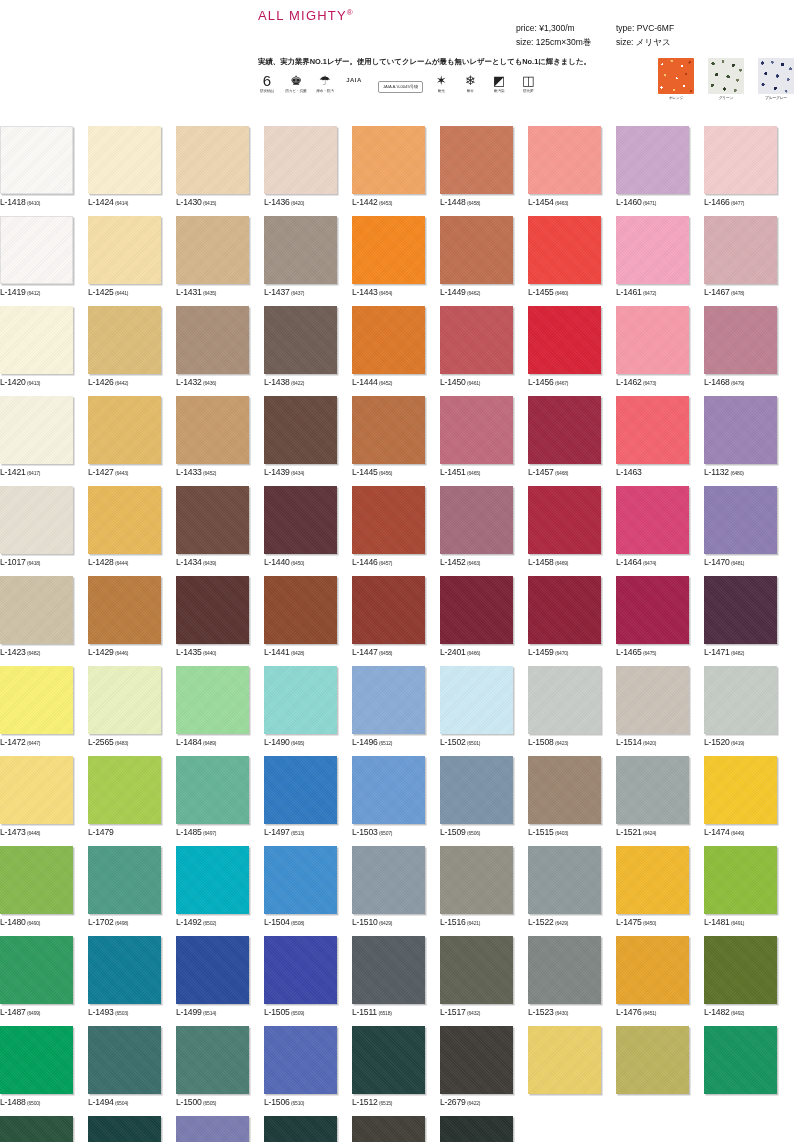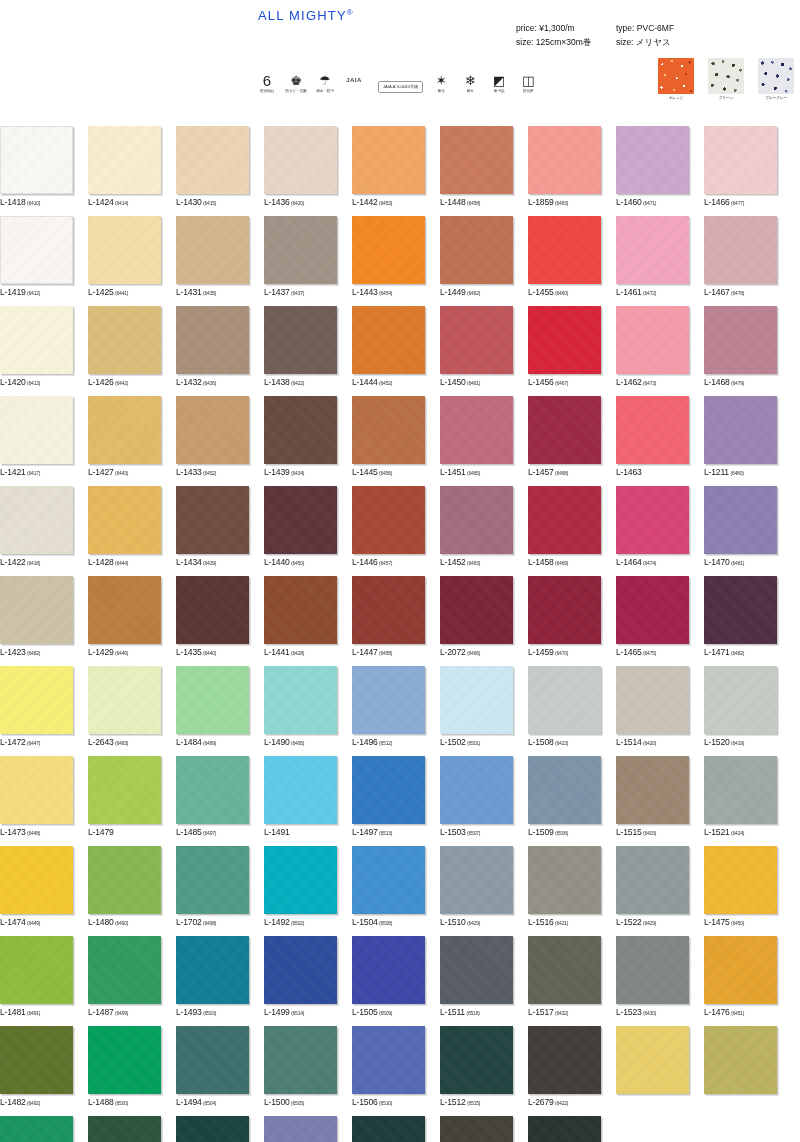--- a/index.html
+++ b/index.html
@@ -7,21 +7,21 @@
     width:800px;height:1142px;background:#ffffff;overflow:hidden;
     font-family:"Liberation Sans","DejaVu Sans",sans-serif;
     -webkit-font-smoothing:antialiased;
   }
   .page{position:relative;width:800px;height:1142px;}
 
   
   .header{position:relative;height:118px;width:800px;}
   .brand-block{position:absolute;left:258px;top:6px;width:250px;}
   .brand-en{
-    font-size:13px;letter-spacing:1.2px;color:#1d4ed8;font-weight:400;
+    font-size:13px;letter-spacing:1.2px;color:#be185d;font-weight:400;
     line-height:14px;white-space:nowrap;
   }
   .brand-en .reg{font-size:8px;vertical-align:super;}
   .brand-jp{
     font-size:27px;line-height:32px;color:#111;font-weight:700;
     letter-spacing:-1px;white-space:nowrap;margin-top:1px;
   }
   .brand-jp .reg2{font-size:11px;vertical-align:super;color:#333;}
   .tagline{
     position:absolute;left:258px;top:57px;width:440px;
@@ -128,20 +128,21 @@
 <body>
 
 <div class="page">
 
   <div class="header">
 
     <div class="brand-block">
       <div class="brand-en"><span>ALL MIGHTY</span><span class="reg">®</span></div>
     </div>
 
+    <div class="tagline">実績、実力業界NO.1レザー。使用していてクレームが最も無いレザーとしてもNo.1に輝きました。</div>
 
     <div class="spec">
       <div class="row">
         <span class="c1"><span>price:</span> <span>¥1,300/m</span></span><span class="c2"><span>type:</span> <span>PVC-6MF</span></span>
       </div>
       <div class="row">
         <span class="c1"><span>size:</span> <span>125cm×30m巻</span></span><span class="c2"><span>size:</span> <span>メリヤス</span></span>
       </div>
     </div>
 
@@ -217,21 +218,21 @@
       <div class="cell">
         <div class="chip" style="background: rgb(242, 166, 99);"></div>
         <div class="lab"><span>L-1442</span><span class="sub">(6453)</span></div>
       </div>
       <div class="cell">
         <div class="chip" style="background: rgb(201, 120, 90);"></div>
         <div class="lab"><span>L-1448</span><span class="sub">(6458)</span></div>
       </div>
       <div class="cell">
         <div class="chip" style="background: rgb(247, 154, 146);"></div>
-        <div class="lab"><span>L-1859</span><span class="sub">(6463)</span></div>
+        <div class="lab"><span>L-1454</span><span class="sub">(6463)</span></div>
       </div>
       <div class="cell">
         <div class="chip" style="background: rgb(203, 168, 205);"></div>
         <div class="lab"><span>L-1460</span><span class="sub">(6471)</span></div>
       </div>
       <div class="cell">
         <div class="chip" style="background: rgb(244, 205, 206);"></div>
         <div class="lab"><span>L-1466</span><span class="sub">(6477)</span></div>
       </div>
       <div class="cell">
@@ -333,25 +334,25 @@
       <div class="cell">
         <div class="chip" style="background: rgb(156, 39, 66);"></div>
         <div class="lab"><span>L-1457</span><span class="sub">(6468)</span></div>
       </div>
       <div class="cell">
         <div class="chip" style="background: rgb(244, 99, 111);"></div>
         <div class="lab"><span>L-1463</span><span class="sub"></span></div>
       </div>
       <div class="cell">
         <div class="chip" style="background: rgb(156, 132, 181);"></div>
-        <div class="lab"><span>L-1211</span><span class="sub">(6480)</span></div>
+        <div class="lab"><span>L-1132</span><span class="sub">(6480)</span></div>
       </div>
       <div class="cell">
         <div class="chip" style="background: rgb(230, 225, 210);"></div>
-        <div class="lab"><span>L-1422</span><span class="sub">(6418)</span></div>
+        <div class="lab"><span>L-1017</span><span class="sub">(6418)</span></div>
       </div>
       <div class="cell">
         <div class="chip" style="background: rgb(232, 185, 89);"></div>
         <div class="lab"><span>L-1428</span><span class="sub">(6444)</span></div>
       </div>
       <div class="cell">
         <div class="chip" style="background: rgb(111, 75, 63);"></div>
         <div class="lab"><span>L-1434</span><span class="sub">(6439)</span></div>
       </div>
       <div class="cell">
@@ -393,41 +394,41 @@
       <div class="cell">
         <div class="chip" style="background: rgb(140, 74, 46);"></div>
         <div class="lab"><span>L-1441</span><span class="sub">(6428)</span></div>
       </div>
       <div class="cell">
         <div class="chip" style="background: rgb(144, 57, 47);"></div>
         <div class="lab"><span>L-1447</span><span class="sub">(6458)</span></div>
       </div>
       <div class="cell">
         <div class="chip" style="background: rgb(123, 35, 54);"></div>
-        <div class="lab"><span>L-2072</span><span class="sub">(6466)</span></div>
+        <div class="lab"><span>L-2401</span><span class="sub">(6466)</span></div>
       </div>
       <div class="cell">
         <div class="chip" style="background: rgb(142, 32, 56);"></div>
         <div class="lab"><span>L-1459</span><span class="sub">(6470)</span></div>
       </div>
       <div class="cell">
         <div class="chip" style="background: rgb(163, 31, 76);"></div>
         <div class="lab"><span>L-1465</span><span class="sub">(6475)</span></div>
       </div>
       <div class="cell">
         <div class="chip" style="background: rgb(78, 44, 66);"></div>
         <div class="lab"><span>L-1471</span><span class="sub">(6482)</span></div>
       </div>
       <div class="cell">
         <div class="chip" style="background: rgb(249, 242, 117);"></div>
         <div class="lab"><span>L-1472</span><span class="sub">(6447)</span></div>
       </div>
       <div class="cell">
         <div class="chip" style="background: rgb(233, 242, 192);"></div>
-        <div class="lab"><span>L-2643</span><span class="sub">(6483)</span></div>
+        <div class="lab"><span>L-2565</span><span class="sub">(6483)</span></div>
       </div>
       <div class="cell">
         <div class="chip" style="background: rgb(155, 220, 156);"></div>
         <div class="lab"><span>L-1484</span><span class="sub">(6489)</span></div>
       </div>
       <div class="cell">
         <div class="chip" style="background: rgb(141, 217, 210);"></div>
         <div class="lab"><span>L-1490</span><span class="sub">(6495)</span></div>
       </div>
       <div class="cell">
@@ -456,24 +457,20 @@
       </div>
       <div class="cell">
         <div class="chip" style="background: rgb(168, 206, 79);"></div>
         <div class="lab"><span>L-1479</span><span class="sub"></span></div>
       </div>
       <div class="cell">
         <div class="chip" style="background: rgb(102, 180, 152);"></div>
         <div class="lab"><span>L-1485</span><span class="sub">(6497)</span></div>
       </div>
       <div class="cell">
-        <div class="chip" style="background: rgb(94, 203, 234);"></div>
-        <div class="lab"><span>L-1491</span><span class="sub"></span></div>
-      </div>
-      <div class="cell">
         <div class="chip" style="background: rgb(47, 121, 194);"></div>
         <div class="lab"><span>L-1497</span><span class="sub">(6513)</span></div>
       </div>
       <div class="cell">
         <div class="chip" style="background: rgb(107, 155, 213);"></div>
         <div class="lab"><span>L-1503</span><span class="sub">(6507)</span></div>
       </div>
       <div class="cell">
         <div class="chip" style="background: rgb(124, 147, 168);"></div>
         <div class="lab"><span>L-1509</span><span class="sub">(6506)</span></div>

